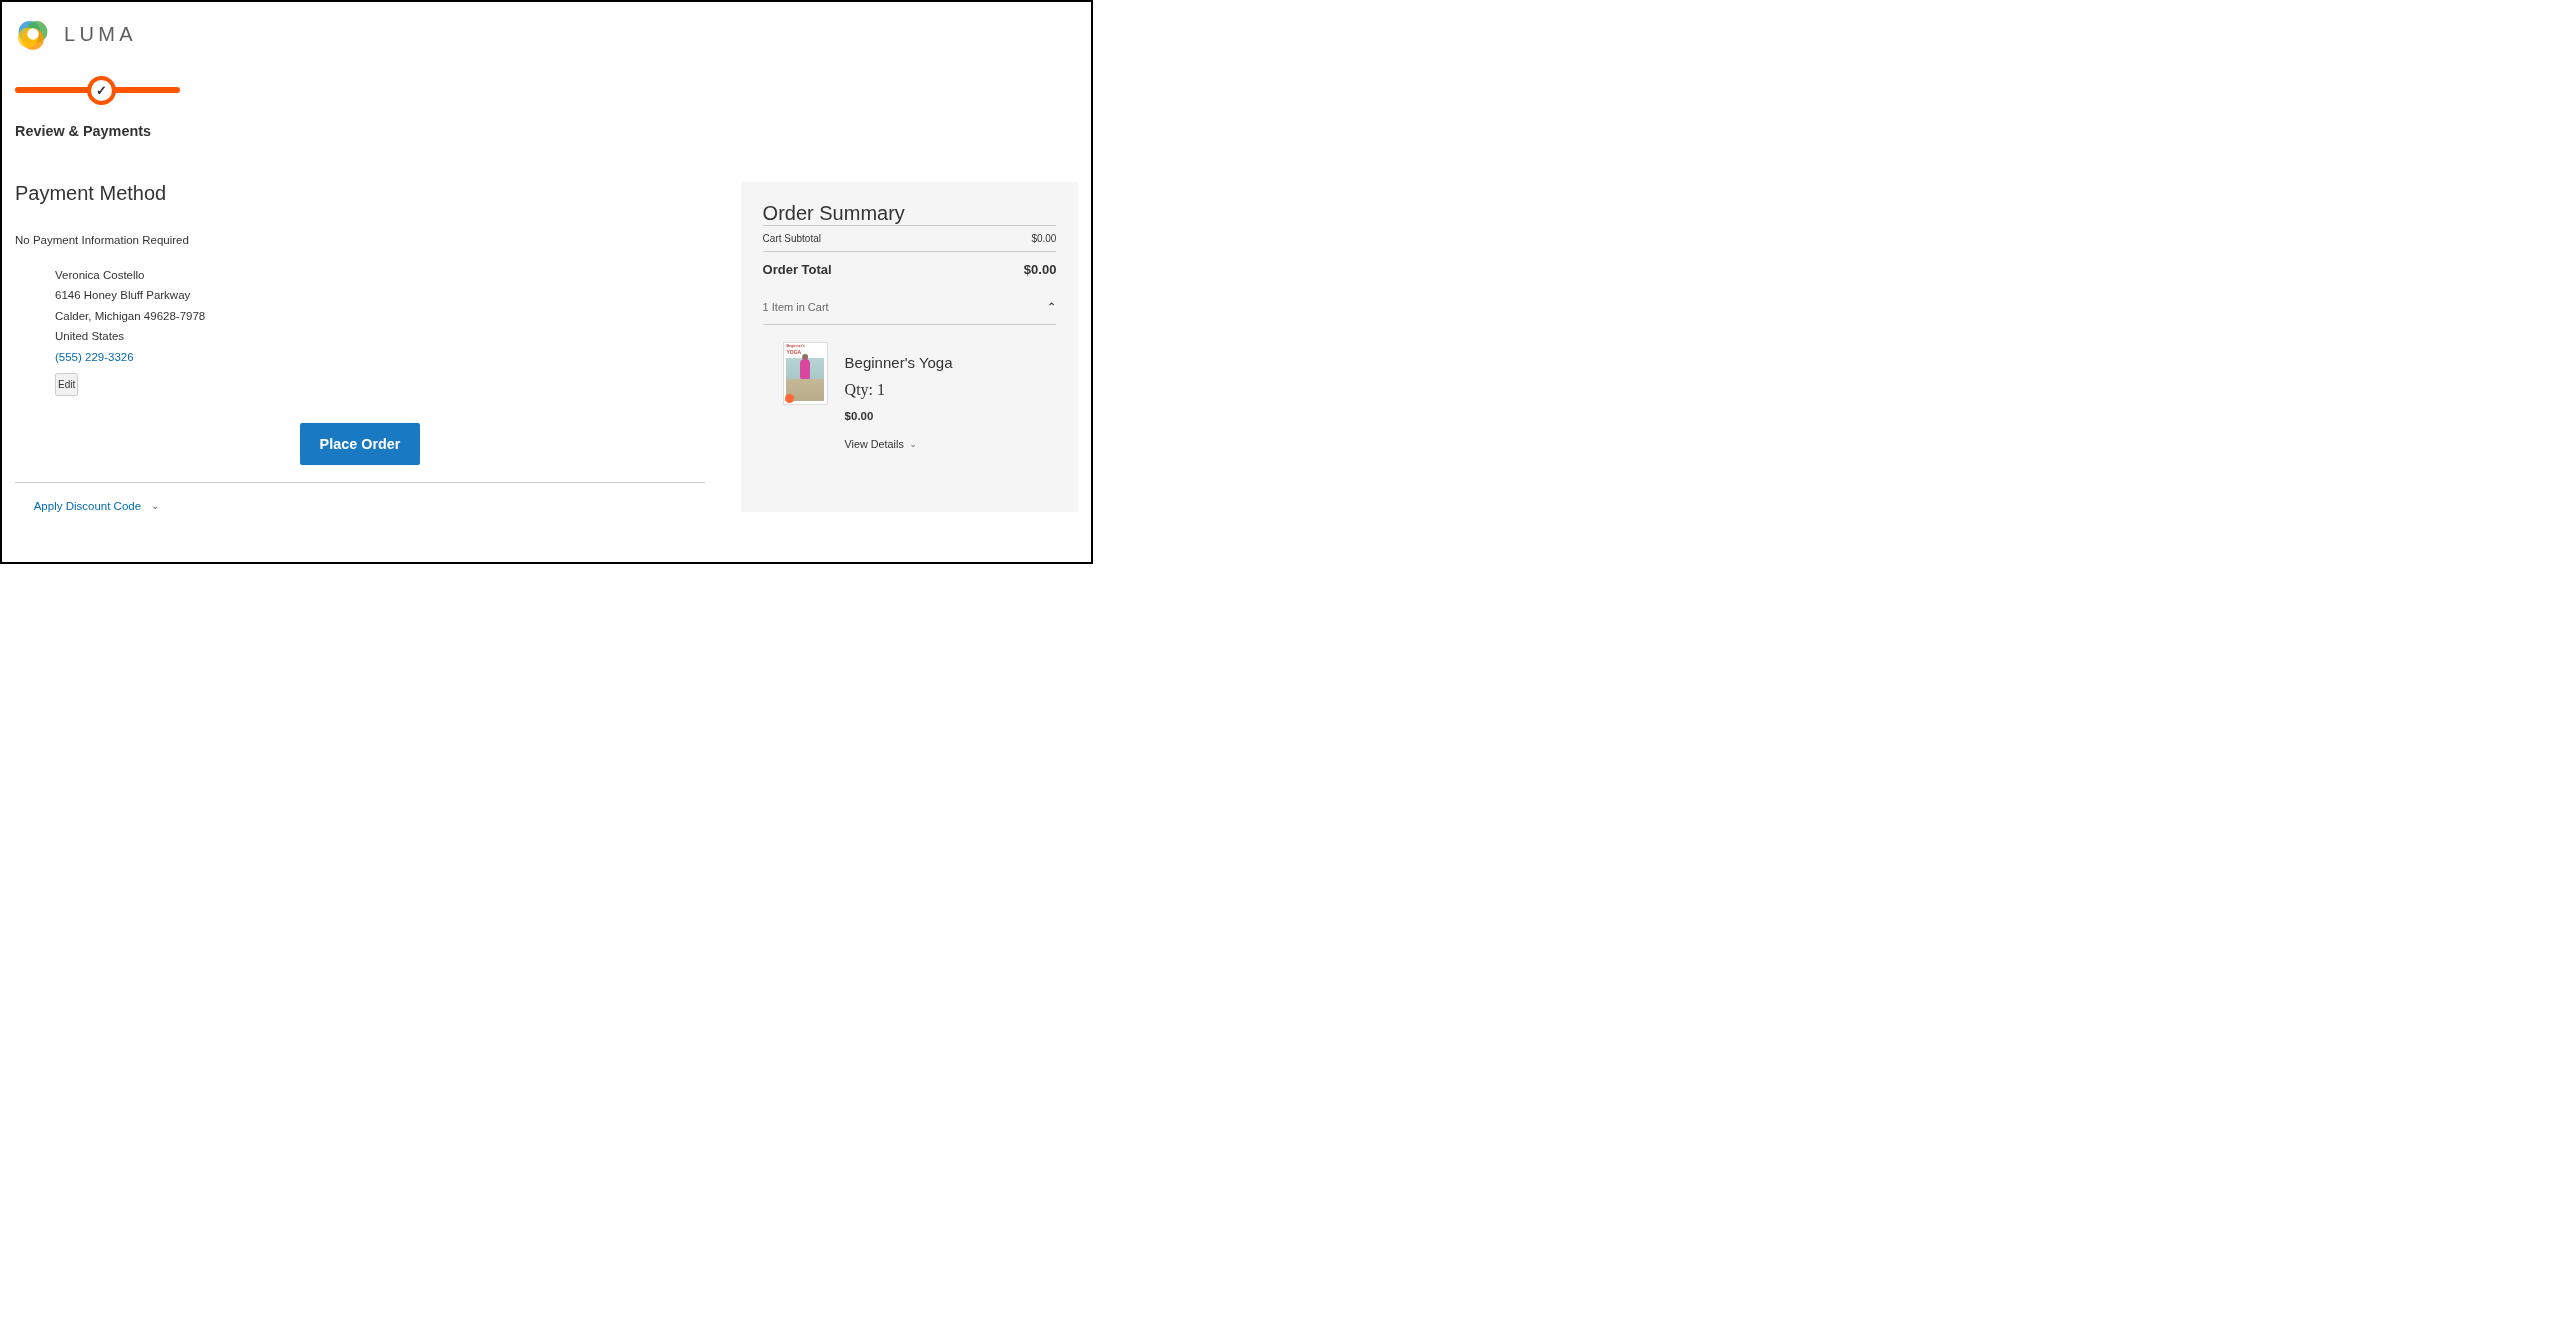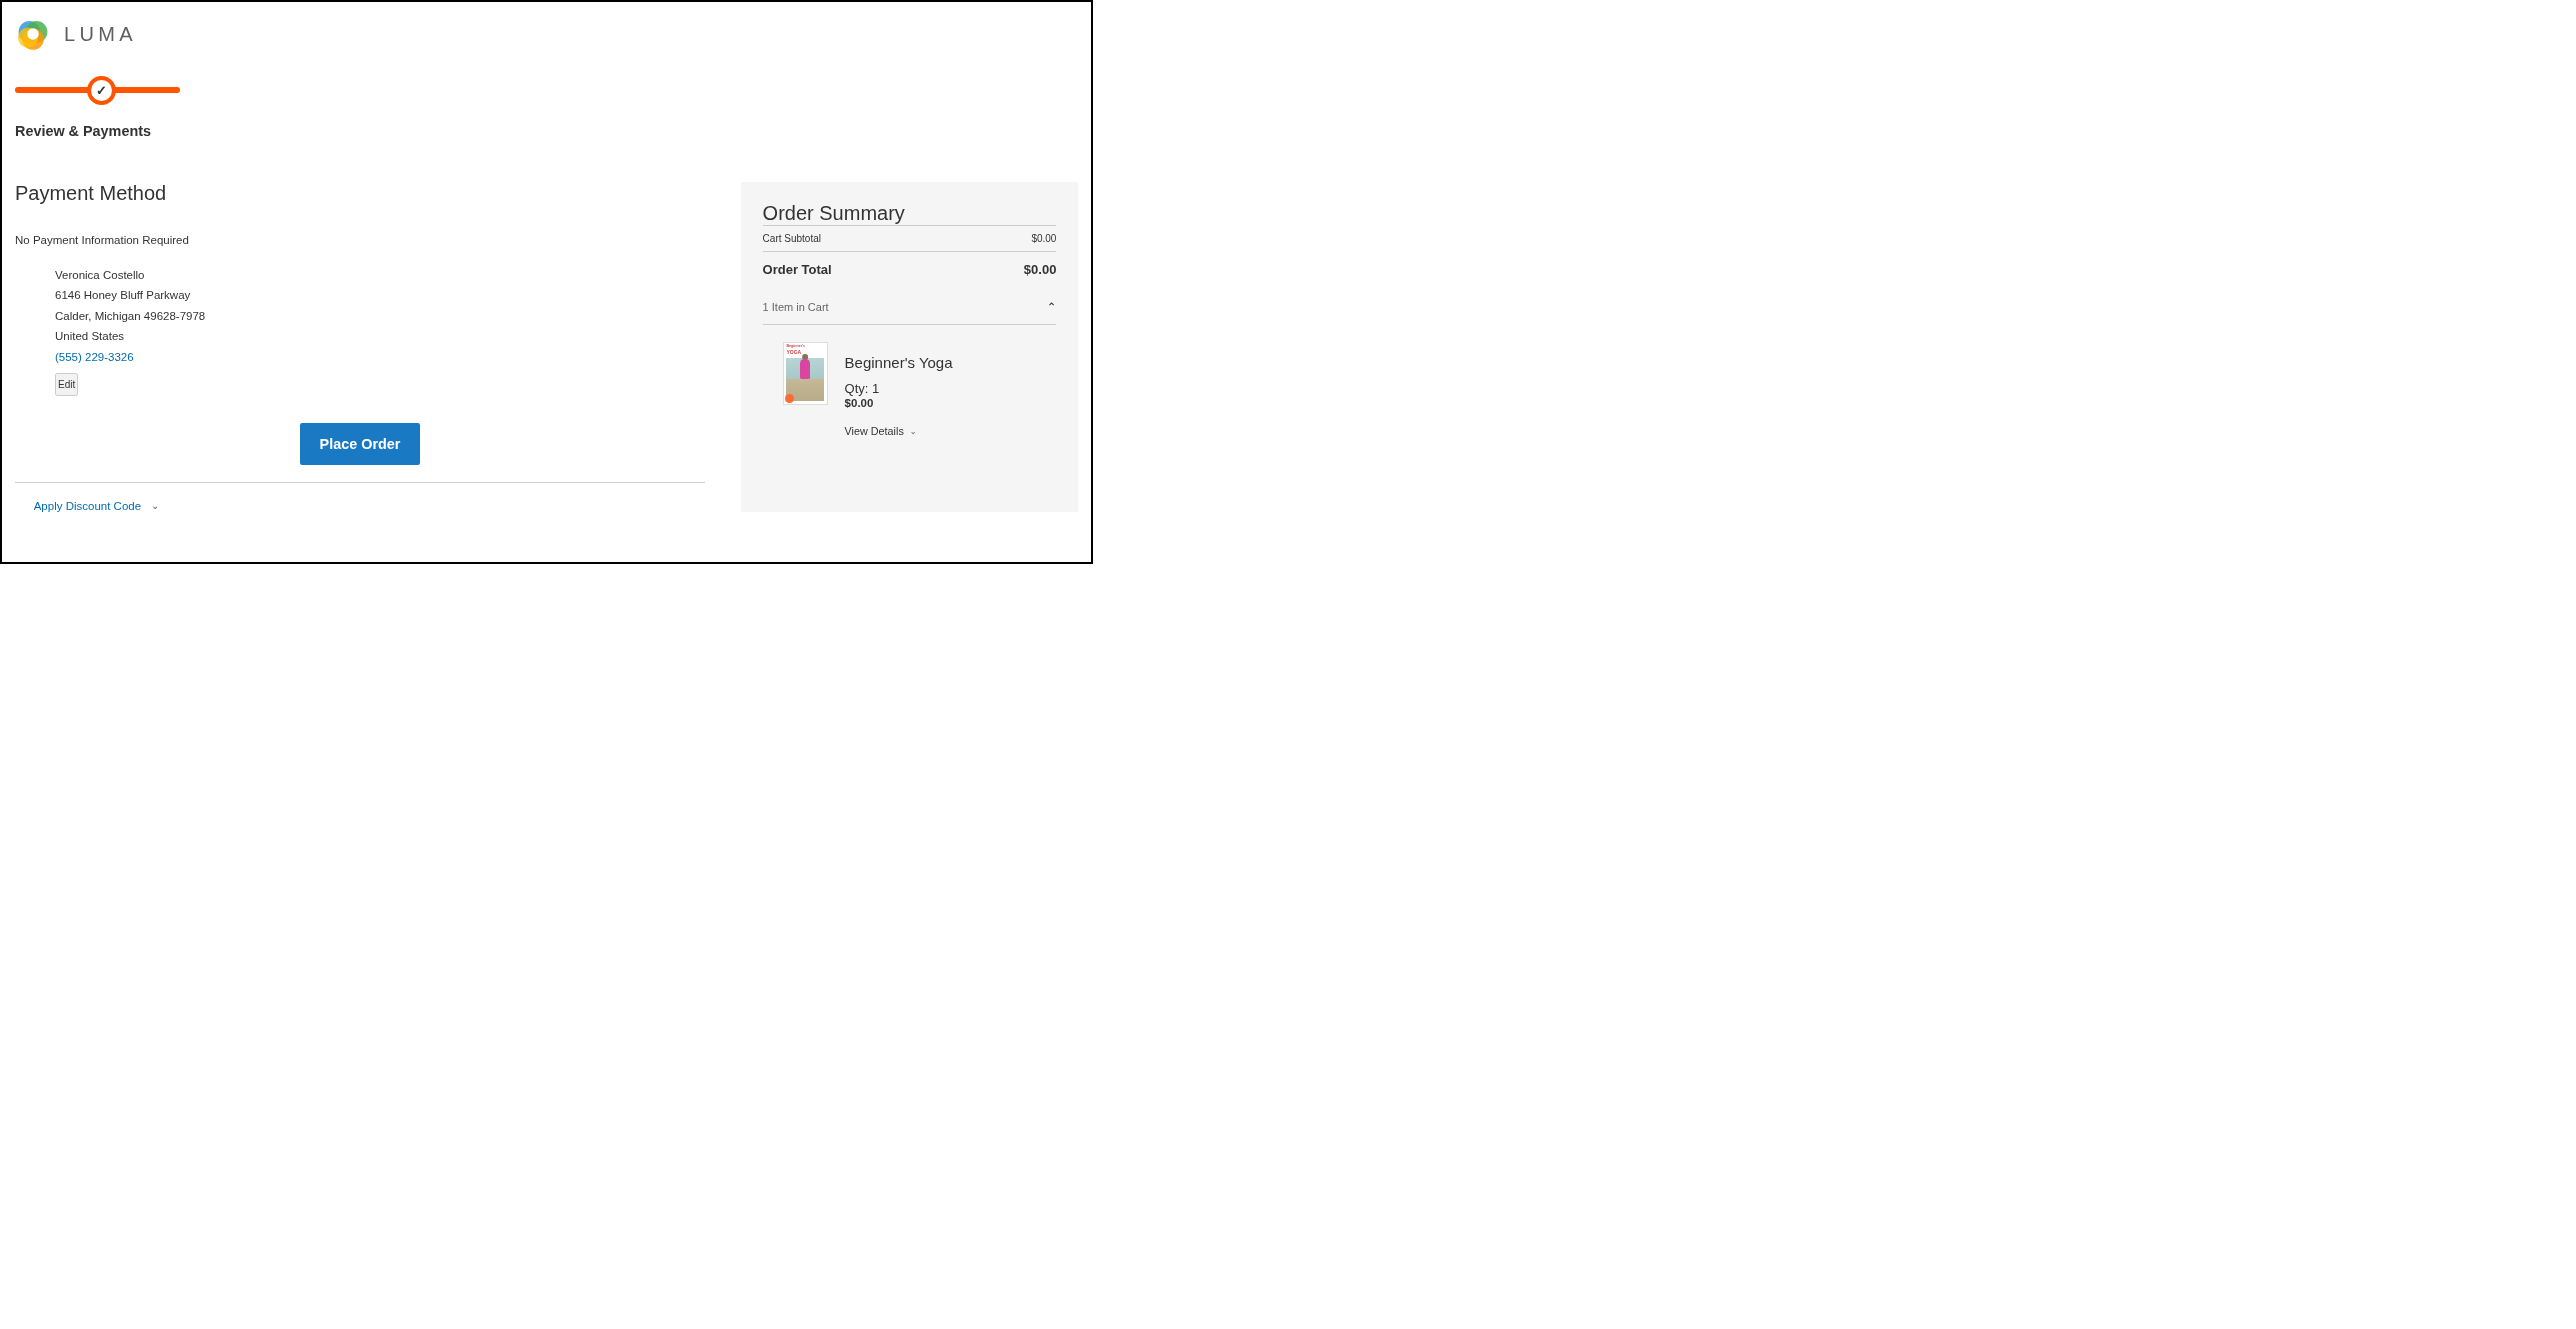--- a/index.html
+++ b/index.html
@@ -262,23 +262,24 @@
       background: #ff6b35;
       border-radius: 50%;
     }
     .cart-item-details .name {
       font-size: 15px;
       color: #333;
       margin-bottom: 10px;
       margin-top: 12px;
     }
     .cart-item-details .qty {
-      font-size: 13px;
-      color: #333;
-      margin-bottom: 1px;
+      font-size: 16px;
+      color: #333;
+      margin-bottom: 11px;
+      font-family: Liberation Serif, serif;
     }
     .cart-item-details .price {
       font-size: 11.5px;
       color: #333;
       font-weight: 600;
       margin-bottom: 16px;
     }
     .view-details {
       font-size: 10.8px;
       color: #333;

